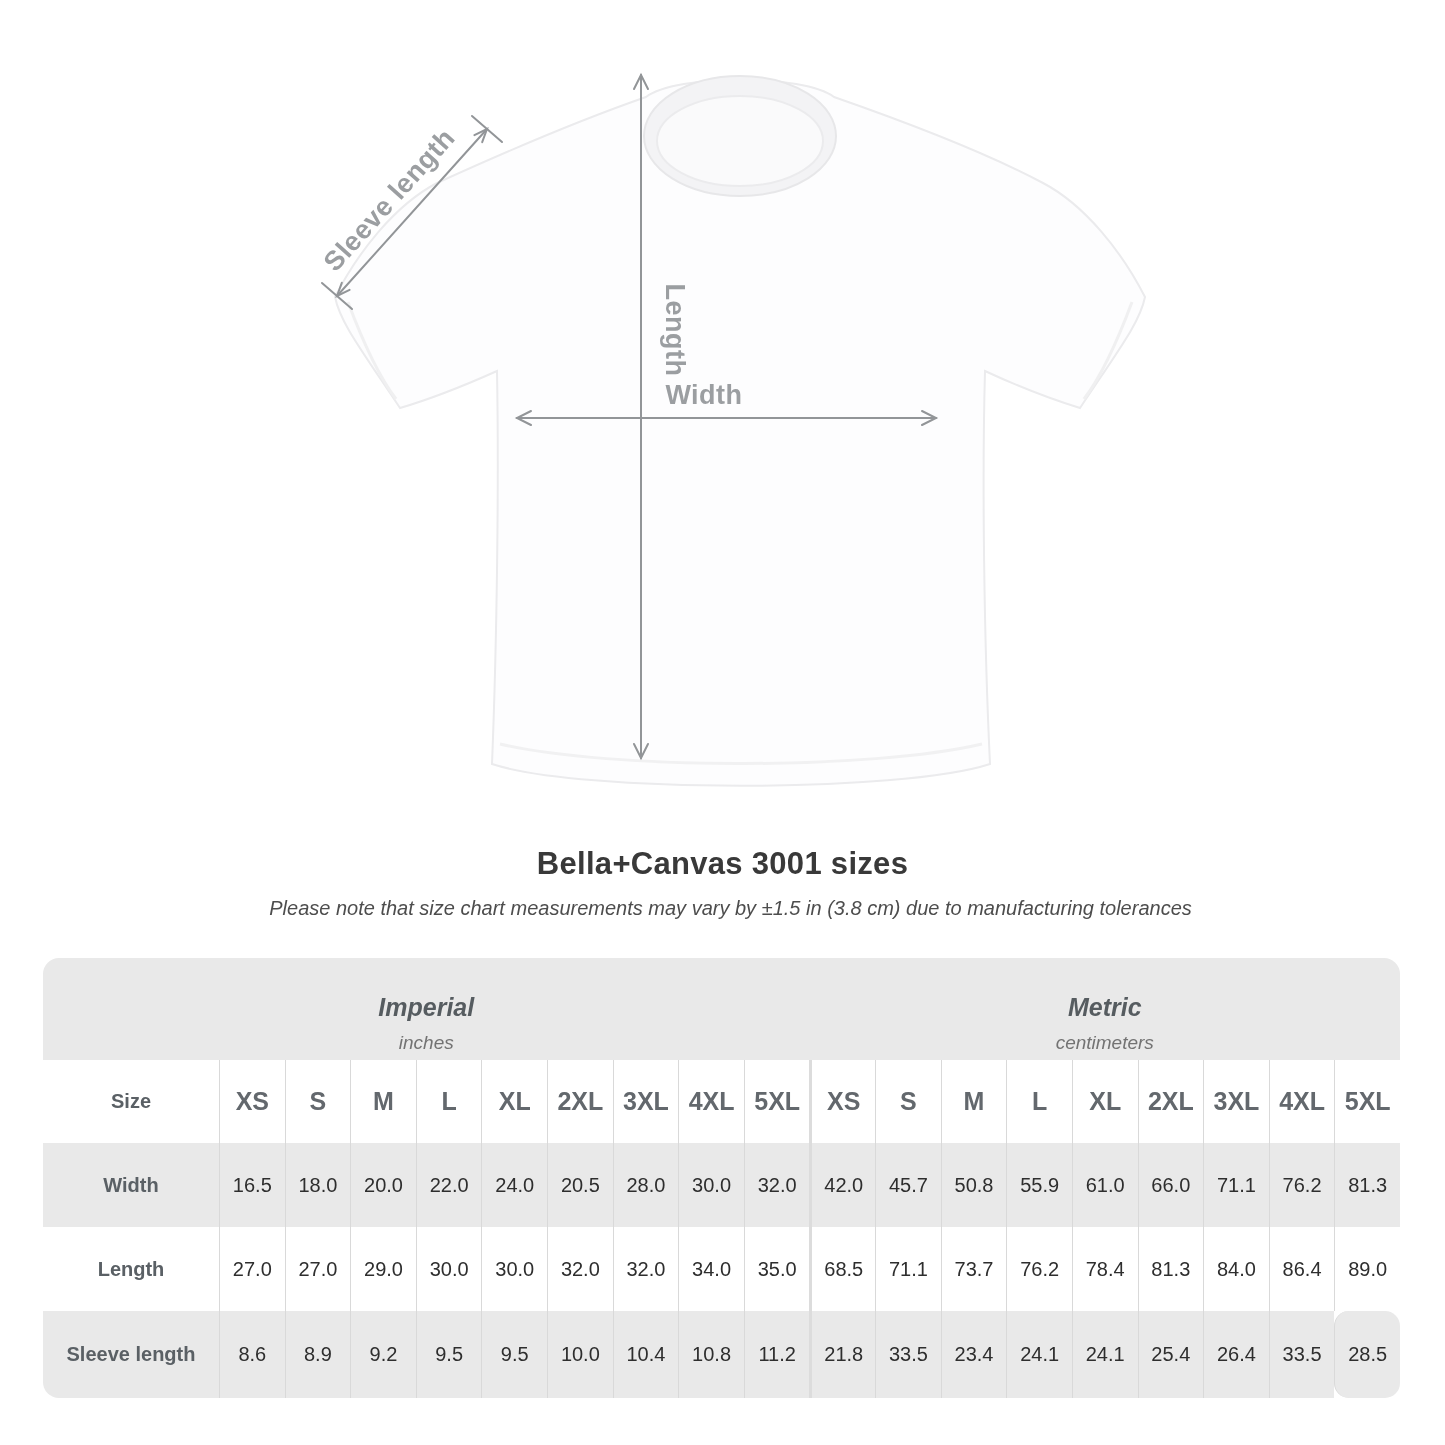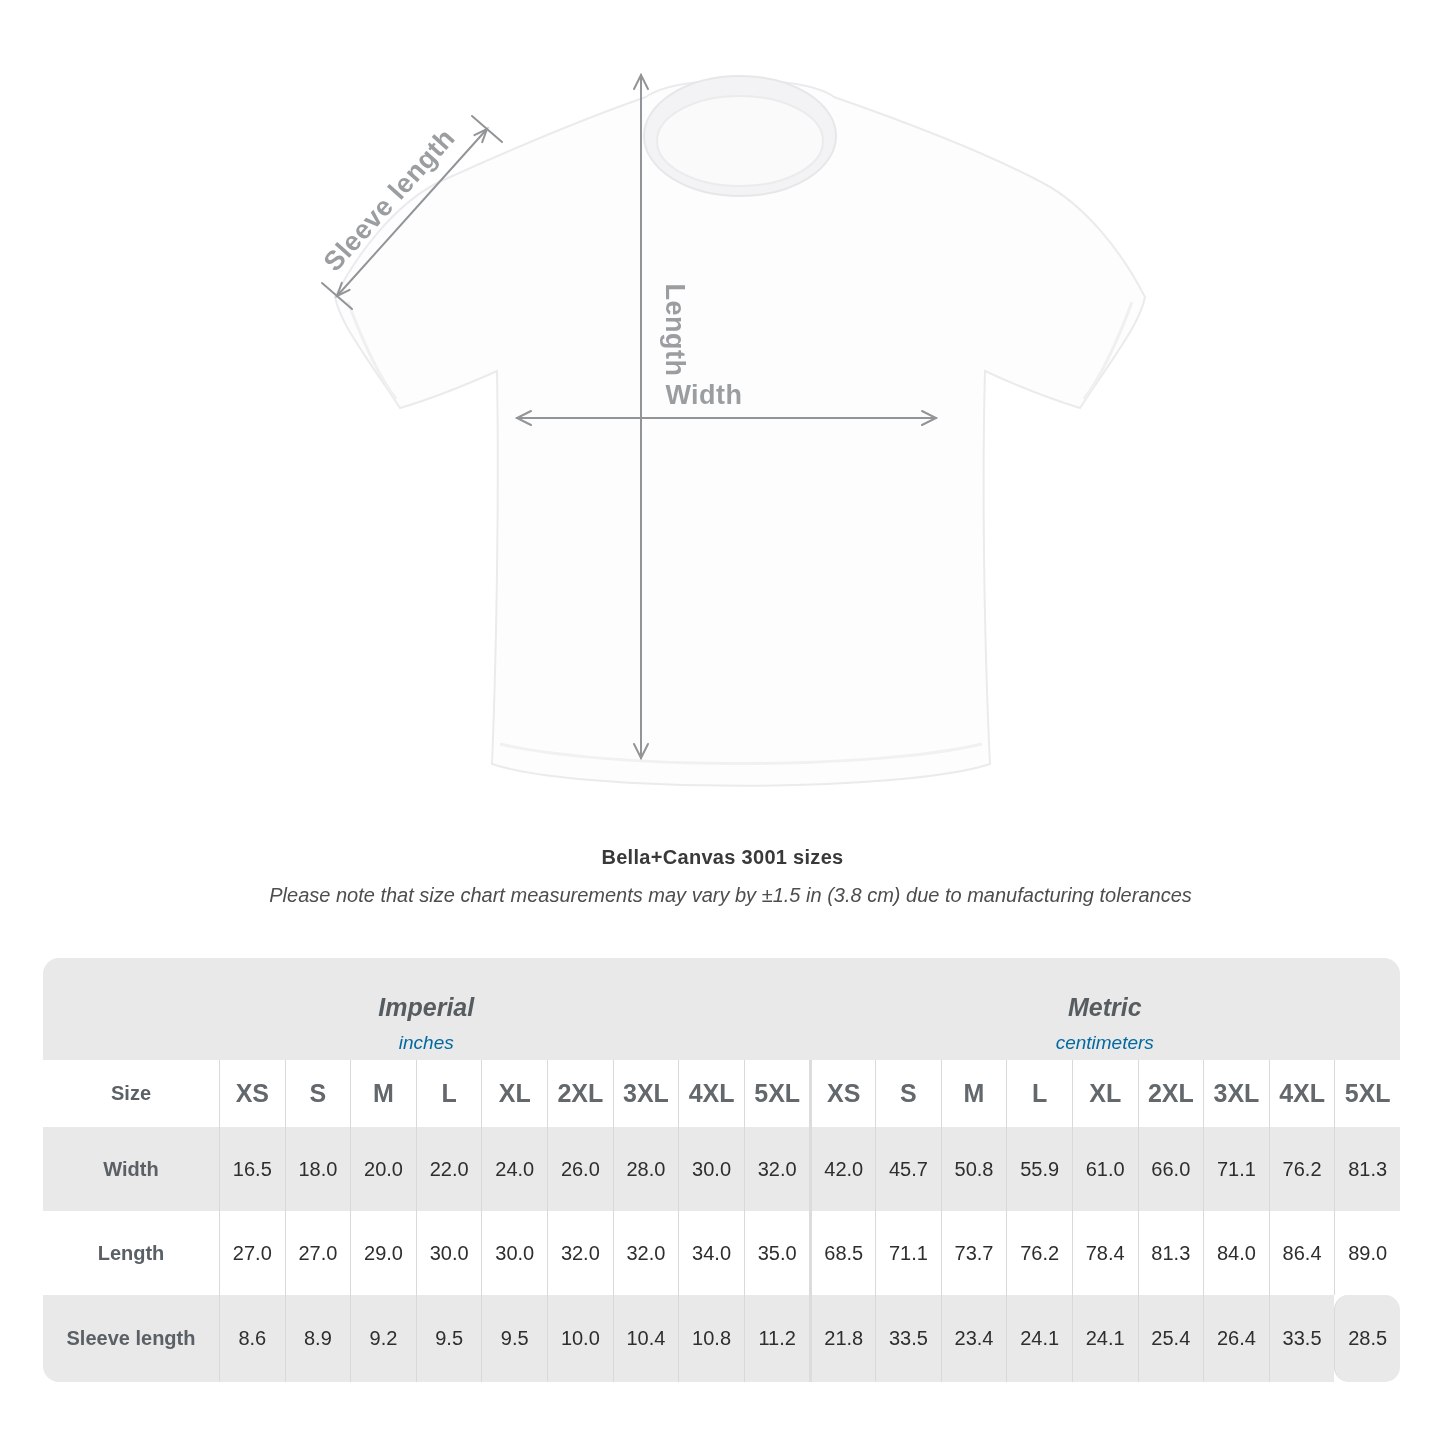--- a/index.html
+++ b/index.html
@@ -20,21 +20,21 @@
     font-family: "Liberation Sans", sans-serif;
     font-size: 27px;
     font-weight: bold;
     letter-spacing: 0.5px;
   }
 
   
   .title-block { position: absolute; top: 846px; left: 0; width: 100%; text-align: center; }
   .chart-title {
     margin: 0;
-    font-size: 20px;
+    font-size: 31px;
     font-weight: bold;
     color: #393939;
     letter-spacing: 0.3px;
   }
   .chart-note {
     margin: 15px 0 0 16px;
     font-size: 20px;
     font-style: italic;
     color: #4d4d4d;
   }
@@ -53,24 +53,24 @@
     padding: 0;
     text-align: center;
     vertical-align: middle;
   }
 
   
   .band th { background: #e9e9e9; height: 102px; vertical-align: middle; }
   .band .band-imperial { border-top-left-radius: 16px; }
   .band .band-metric  { border-top-right-radius: 16px; }
   .band-name { font-size: 25px; font-weight: bold; font-style: italic; color: #565c60; margin-top: 28px; }
-  .band-unit { font-size: 19px; font-style: italic; color: #0369a1; margin-top: 10px; font-weight: normal; }
-
-  
-  .size-row th, .size-row td { background: #ffffff; height: 67px; }
+  .band-unit { font-size: 19px; font-style: italic; color: #737373; margin-top: 10px; font-weight: normal; }
+
+  
+  .size-row th, .size-row td { background: #ffffff; height: 83px; }
   .size-row td { font-size: 25px; font-weight: bold; color: #63686d; }
 
   
   .data-row td { font-size: 20px; color: #2e2e2e; height: 84px; }
   .data-row th { height: 84px; }
   tr.gray td, tr.gray th { background: #e9e9e9; }
   tr.white td, tr.white th { background: #ffffff; }
   tr.last td, tr.last th { height: 87px; }
   tr.last th { border-bottom-left-radius: 16px; }
   tr.last td.corner-br { border-bottom-right-radius: 16px; border-radius: 15px; }
@@ -199,21 +199,21 @@
       </tr>
     </thead>
     <tbody>
       <tr class="data-row gray">
         <th class="row-label">Width</th>
         <td class="div">16.5</td>
         <td class="div">18.0</td>
         <td class="div">20.0</td>
         <td class="div">22.0</td>
         <td class="div">24.0</td>
-        <td class="div">26.0</td>
+        <td class="div">20.5</td>
         <td class="div">28.0</td>
         <td class="div">30.0</td>
         <td class="div">32.0</td>
         <td class="sec">42.0</td>
         <td class="div">45.7</td>
         <td class="div">50.8</td>
         <td class="div">55.9</td>
         <td class="div">61.0</td>
         <td class="div">66.0</td>
         <td class="div">71.1</td>

